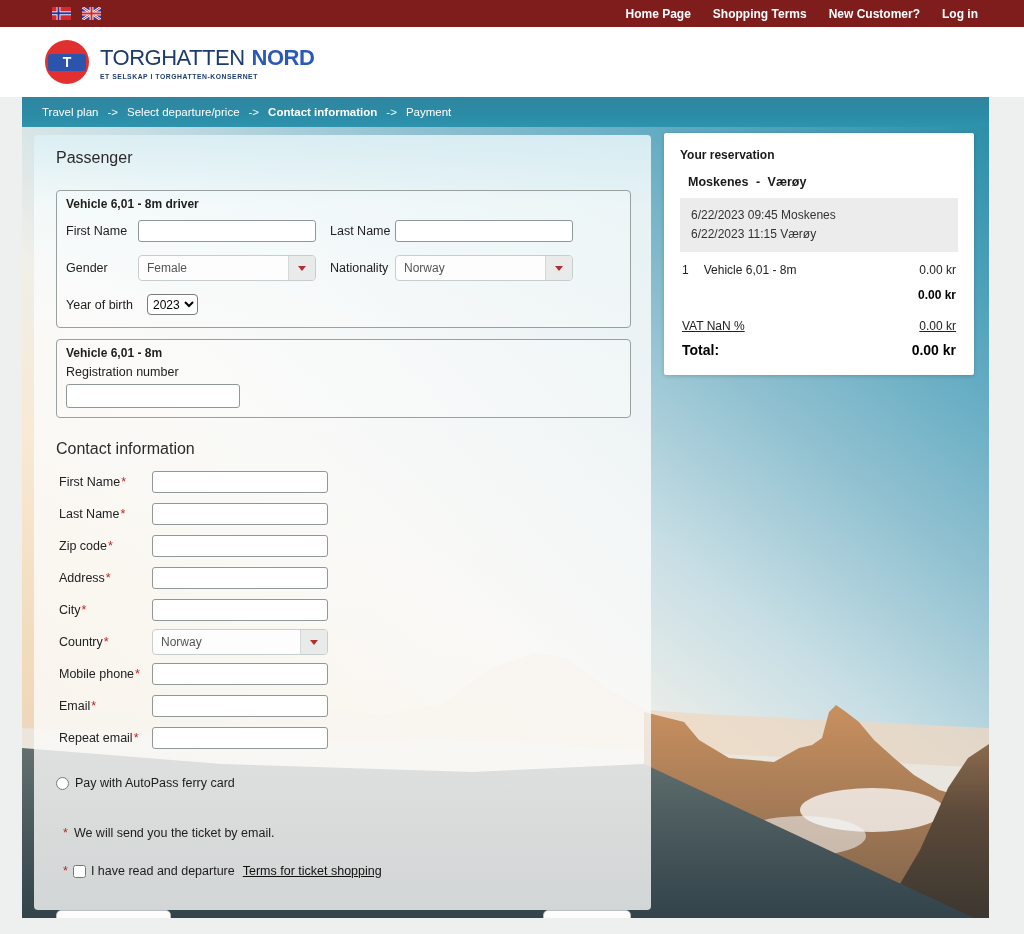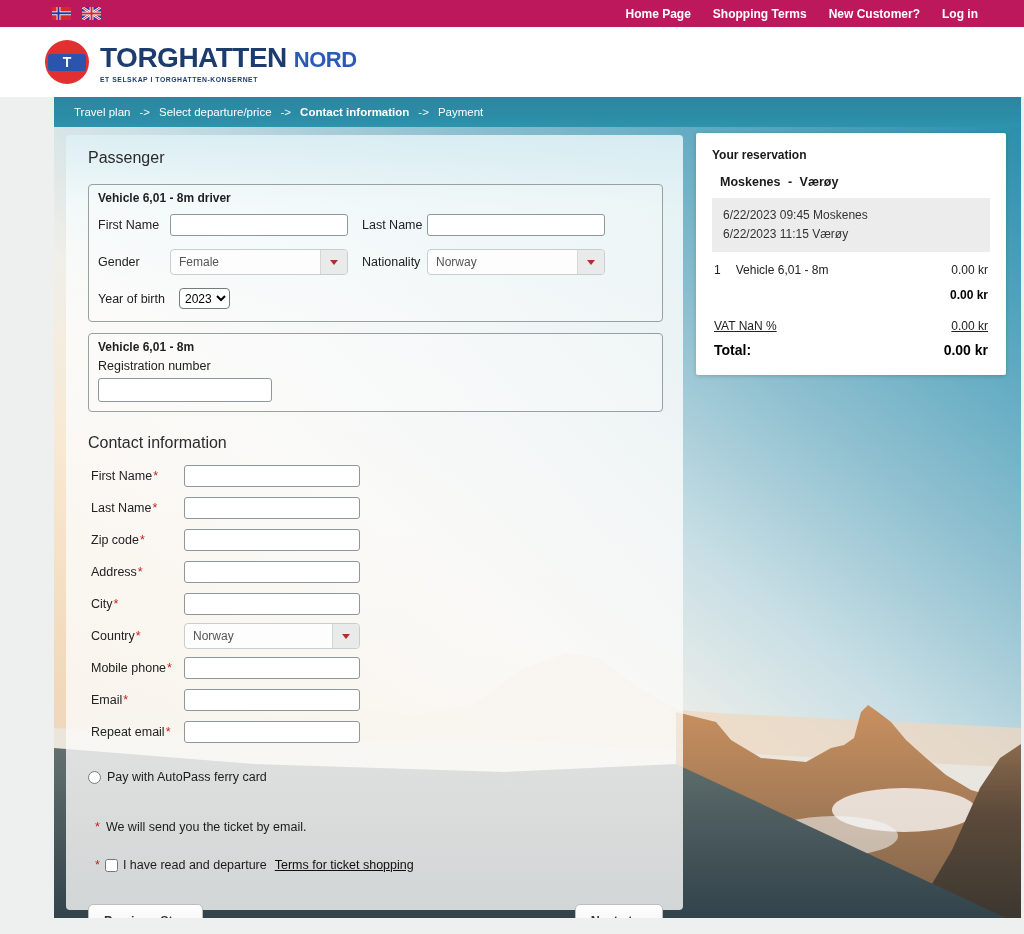--- a/index.html
+++ b/index.html
@@ -1,42 +1,42 @@
 <!DOCTYPE html>
 <html><head>
 <meta charset="utf-8">
 <style>
   * { margin:0; padding:0; box-sizing:border-box; }
   body { background:#eef0ef; font-family:"Liberation Sans","DejaVu Sans",sans-serif; }
   .page { position:relative; width:1024px; height:934px; background:#eef0ef; overflow:hidden; }
 
   
-  .topbar { position:absolute; left:0; top:0; width:1024px; height:27px; background:#be185d;
+  .topbar { position:absolute; left:0; top:0; width:1024px; height:27px; background:#7f1d1d;
             display:flex; align-items:center; padding:0 46px 0 52px; }
   .flags { display:flex; gap:11px; align-items:center; }
   .flag { display:block; cursor:pointer; }
   .topnav { margin-left:auto; display:flex; gap:22px; }
   .topnav a { color:#fff; font-size:12px; font-weight:600; text-decoration:none; cursor:pointer; }
 
   
   .header { position:absolute; left:0; top:27px; width:1024px; height:70px; background:#fff; }
   .brand { position:absolute; left:45px; top:13px; display:flex; align-items:center; gap:11px; }
   .logomark { width:44px; height:44px; border-radius:50%; background:#E23030;
               display:flex; align-items:center; justify-content:center; }
   .logoband { width:38px; height:17px; background:#2B55AD; border-radius:3px;
               display:flex; align-items:center; justify-content:center;
               color:#fff; font-weight:bold; font-size:14px; }
   .brandtext { display:flex; flex-direction:column; }
   .brandline { display:flex; gap:7px; align-items:baseline; }
-  .brand-main { font-size:28px; font-weight:bold; color:#1D3C6E; letter-spacing:-0.5px; }
+  .brand-main { font-size:22px; font-weight:normal; color:#1D3C6E; letter-spacing:-0.5px; }
   .brand-accent { font-size:22px; font-weight:bold; color:#2B59B5; letter-spacing:-0.5px; }
   .tagline { font-size:6.8px; color:#1D3C6E; letter-spacing:0.55px; margin-top:2px; font-weight:600; }
 
   
-  .content { position:absolute; left:54px; top:97px; width:967px; height:821px; }
+  .content { position:absolute; left:22px; top:97px; width:967px; height:821px; }
   .crumbbar { position:absolute; left:0; top:0; width:100%; height:30px;
               background:linear-gradient(180deg,#2F85A0 0%,#2B8CA6 60%,#2E93AD 100%);
               display:flex; align-items:center; gap:9px; padding-left:20px;
               color:#fff; font-size:11.5px; z-index:4; }
   .crumbbar .sep { opacity:.95; }
   .crumb { cursor:pointer; }
   .crumb.current { font-weight:bold; }
 
   .photo { position:absolute; left:0; top:30px; width:967px; height:791px;
            background:linear-gradient(218deg,#2C8FA9 0%,#55A5BE 13%,#8FC0D0 29%,
@@ -44,21 +44,21 @@
            overflow:hidden; }
   .mountains { position:absolute; left:0; bottom:0; width:967px; height:360px; }
 
   
   .panel { position:absolute; left:12px; top:8px; width:617px; height:775px; z-index:3;
            border-radius:4px; padding:14px 20px 0 22px;
            background:linear-gradient(180deg, rgba(220,239,244,0.95) 0%, rgba(245,251,251,0.88) 70px,
              rgba(252,252,251,0.84) 180px, rgba(250,250,248,0.80) 100%); }
   .h-section { font-size:16px; color:#2B2B2B; }
   .gbox { border:1px solid #98A0A0; border-radius:4px; background:rgba(255,255,255,0.25);
-          padding:6px 9px 12px 9px; margin-top:17px; }
+          padding:6px 9px 12px 9px; margin-top:23px; }
   .gbox-title { font-size:12px; font-weight:bold; color:#1F1F1F; }
   .pgrid { display:grid; grid-template-columns:72px 178px 79px 178px; align-items:center;
            row-gap:13px; margin-top:9px; }
   .flabel { font-size:12.5px; color:#222; }
   .flabel.c2 { padding-left:14px; }
   .txt { height:22px; border:1px solid #8F9898; border-radius:3px; background:#fff;
          font-size:12px; padding:0 5px; width:178px; font-family:inherit; }
   .dropdown { width:178px; height:26px; border:1px solid #C7CECE; border-radius:4px;
               background:#FDFDFD; display:flex; align-items:stretch; overflow:hidden; cursor:pointer; }
   .dd-value { flex:1; display:flex; align-items:center; padding-left:8px; font-size:12px; color:#555; }

